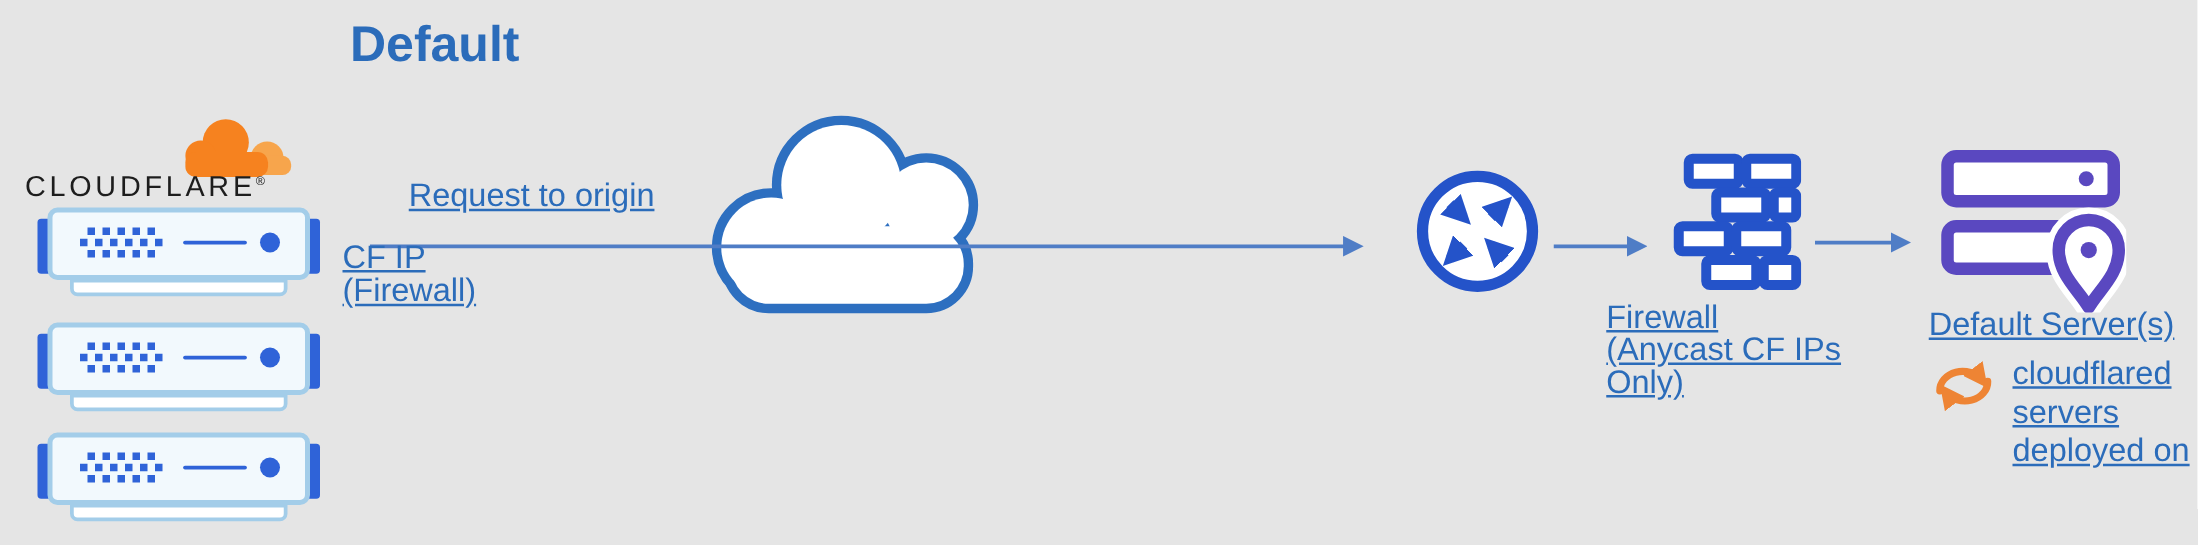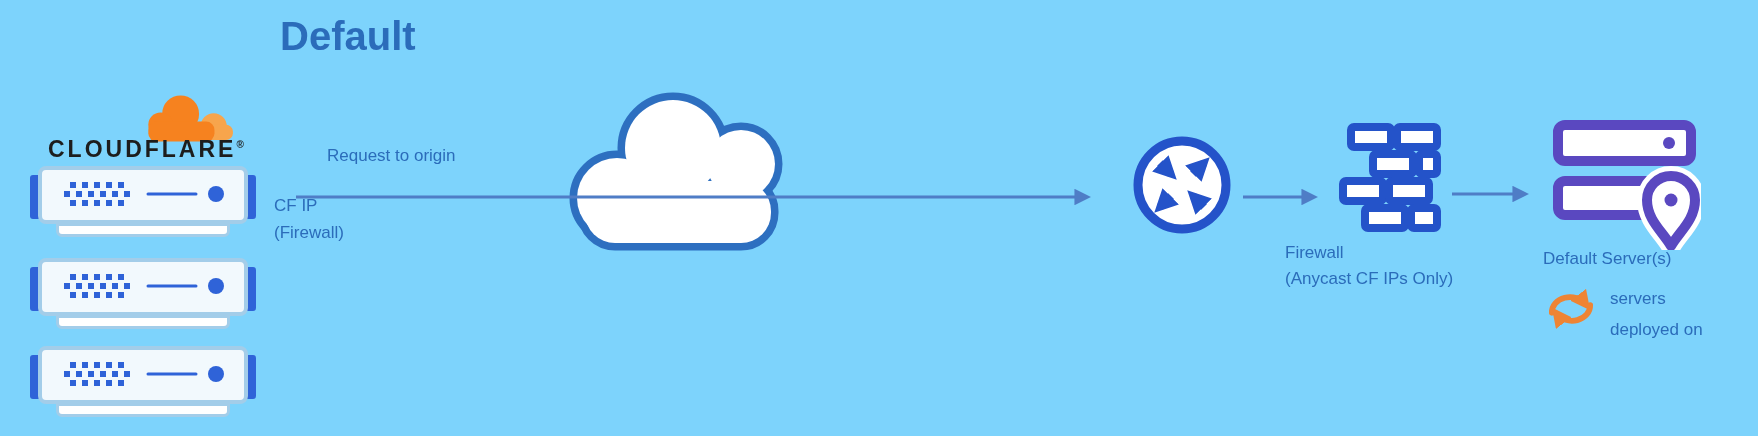--- a/index.html
+++ b/index.html
@@ -3,35 +3,35 @@
 <meta charset="utf-8">
 <style>
   :root{
     --label:#2b6cba; --title:#2b6cba; --icon-blue:#2453c9; --arrow:#4f7dc6;
     --cloud-outline:#2d6fc0; --purple:#5a48c0; --orange:#ee8434;
     --cf-orange:#f6821f; --cf-orange-light:#f7a54c; --wordmark:#1d1d1d;
     --server-border:#a3cde9; --server-fill:#f2f9fd; --server-blue:#2f63d8;
   }
   html,body{margin:0;padding:0;background:#fff;}
   #canvas{
-    position:relative;width:1758px;height:436px;background:#7dd3fc;overflow:hidden;
+    position:relative;width:1758px;height:436px;background:#e5e5e5;overflow:hidden;
     font-family:"Liberation Sans","DejaVu Sans",sans-serif;
   }
   .abs{position:absolute;}
   .diagram-title{left:280px;top:14px;font-size:40px;font-weight:bold;color:var(--title);}
-  .lbl{color:var(--label);font-size:17px;line-height:26px;}
+  .lbl{color:var(--label);font-size:26px;line-height:26px;text-decoration:underline;}
   .lbl span{display:block;}
   .edge-label{left:327px;top:143px;}
   .cfip-label{left:274px;top:192px;line-height:27px;}
   .internet-label{left:640px;top:220px;width:150px;text-align:center;}
   .cpe-label{left:1067px;top:250px;}
   .firewall-label{left:1285px;top:240px;width:236px;text-align:left;}
   .origin-label{left:1543px;top:246px;}
   .cloudflared-label{left:1610px;top:283px;line-height:31px;}
-  .wordmark{left:48px;top:136px;font-size:23px;font-weight:700;letter-spacing:3px;color:var(--wordmark);}
+  .wordmark{left:20px;top:136px;font-size:23px;font-weight:400;letter-spacing:3px;color:var(--wordmark);}
   .wordmark sup{font-size:10px;letter-spacing:0;}
   
   .server{left:30px;width:226px;height:72px;}
   .server .tab{position:absolute;top:9px;width:16px;height:44px;background:var(--server-blue);border-radius:3px;}
   .server .tab.l{left:0;} .server .tab.r{right:0;}
   .server .body{position:absolute;left:8px;top:0;width:202px;height:50px;background:var(--server-fill);
     border:4px solid var(--server-border);border-radius:8px;}
   .server .tray{position:absolute;left:26px;top:57px;width:168px;height:8px;background:#fff;
     border:3px solid var(--server-border);border-radius:0 0 6px 6px;}
   svg{display:block;}
@@ -239,17 +239,18 @@
           <path d="M0,0 L10,5 L0,10 z" fill="var(--orange)"></path>
         </marker>
       </defs>
       <g stroke="var(--orange)" stroke-width="6" fill="none" stroke-linecap="round">
         <path d="M10,30 A19,16 0 0 1 45,21" marker-end="url(#oh)"></path>
         <path d="M50,22 A19,16 0 0 1 15,31" marker-end="url(#oh)"></path>
       </g>
     </svg>
   </div>
   <div class="abs lbl cloudflared-label">
+    <span>cloudflared</span>
     <span>servers</span>
     <span>deployed on</span>
   </div>
 
 </div>
 
 </body></html>

